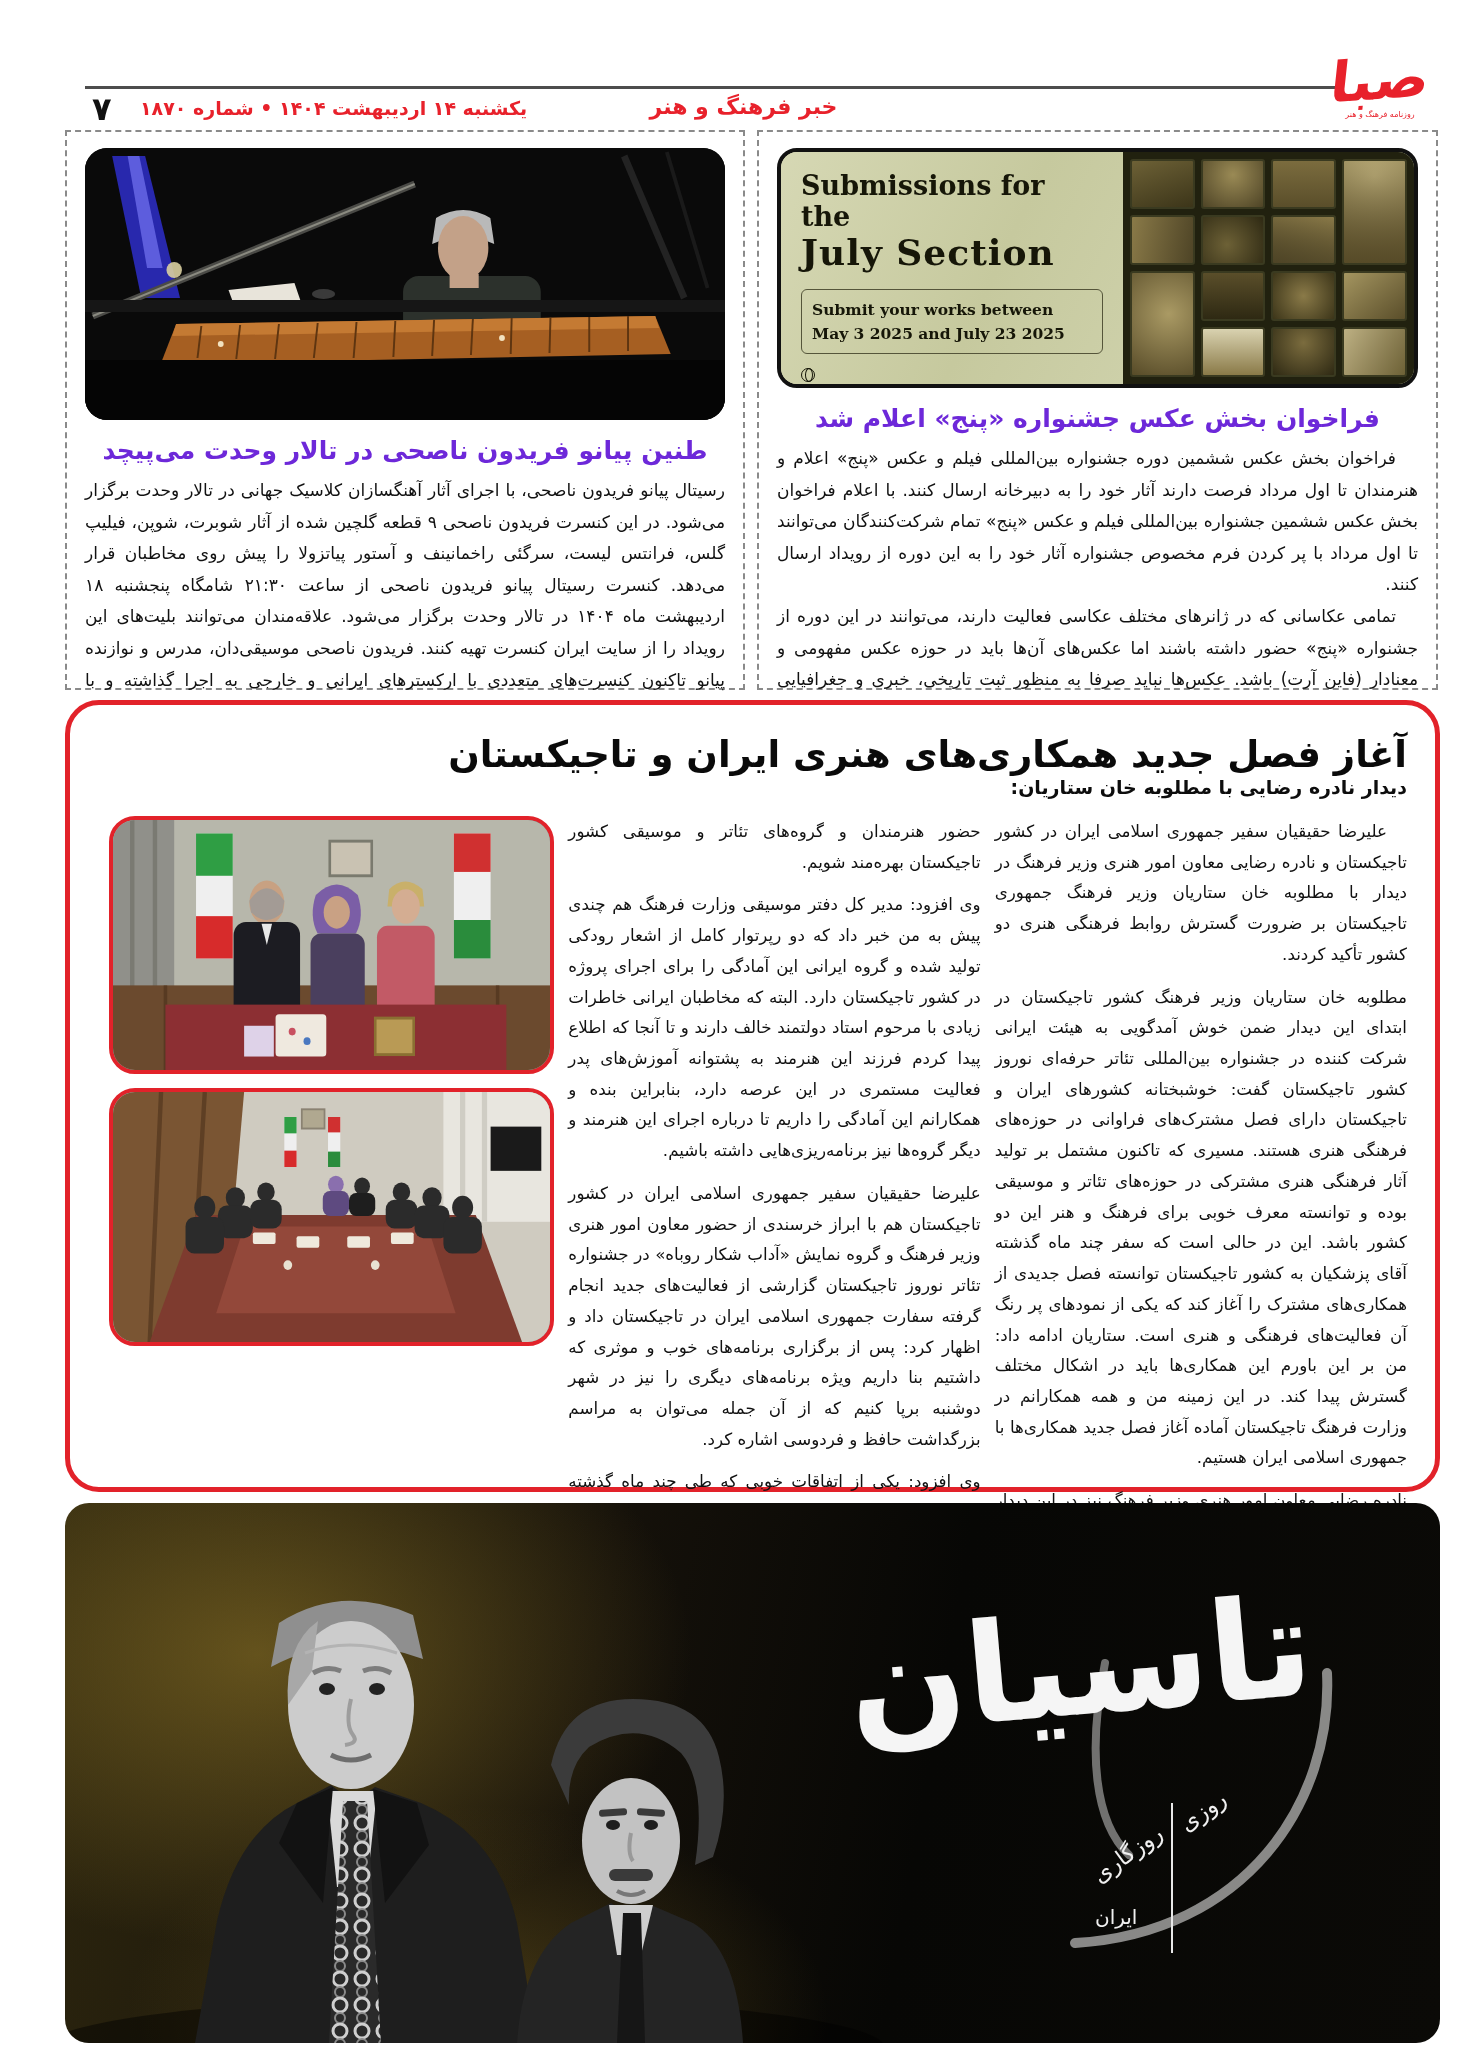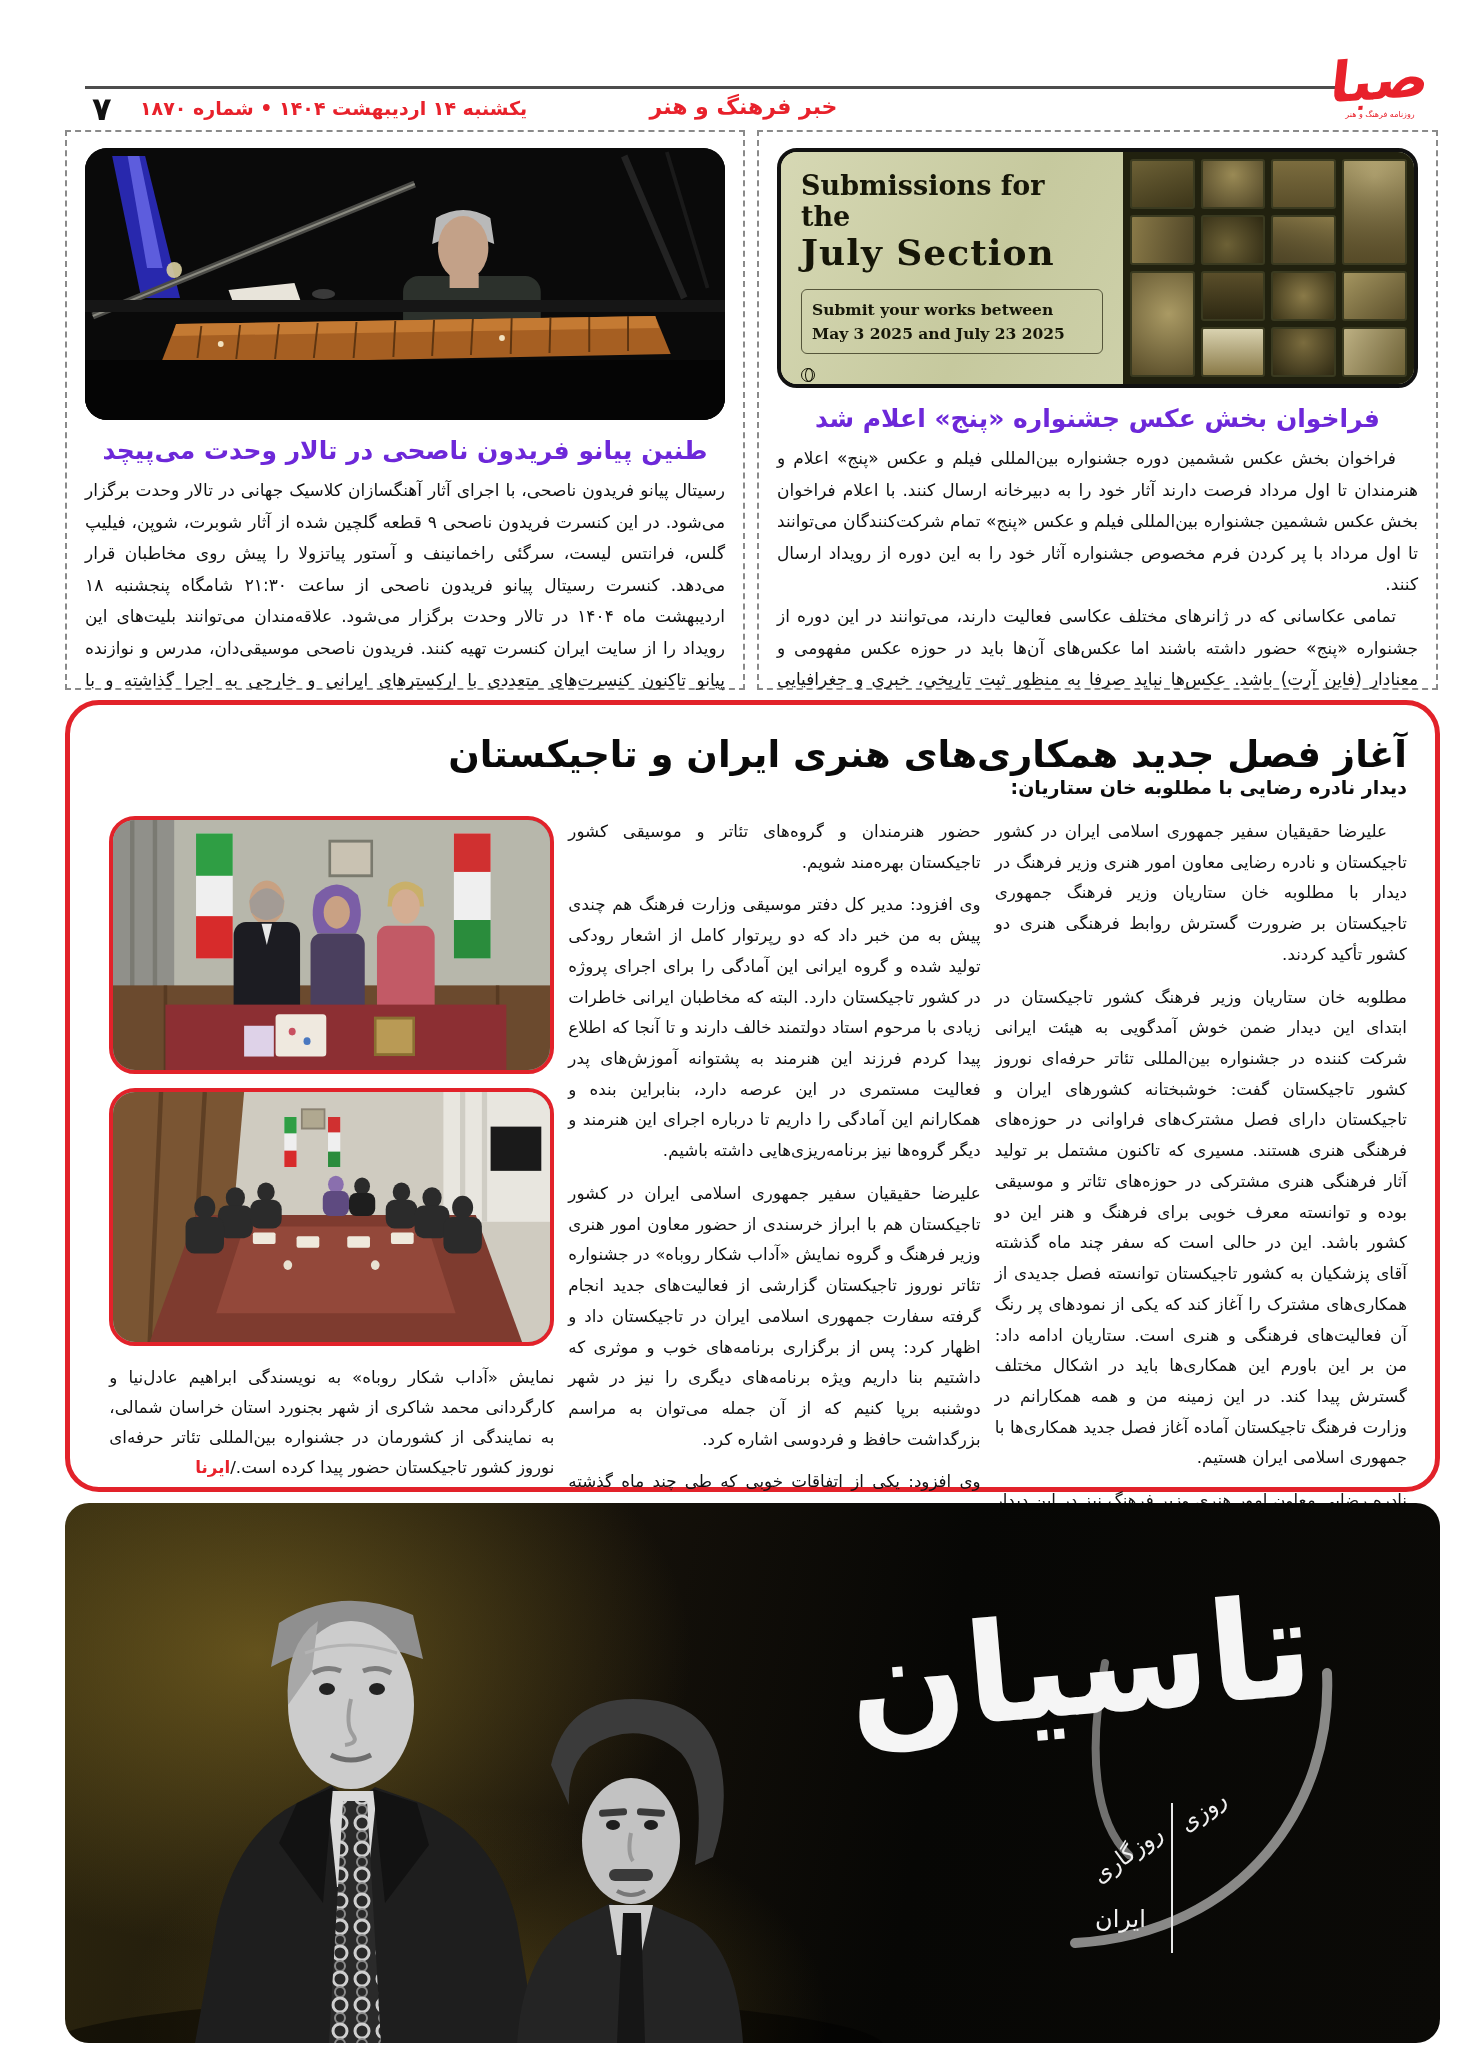--- a/index.html
+++ b/index.html
@@ -82,21 +82,21 @@
               radial-gradient(ellipse 500px 300px at 30% 95%, rgba(108,88,28,0.55), rgba(0,0,0,0) 70%),
               linear-gradient(100deg, #2c250e 0%, #15110a 38%, #070705 62%, #0b0a07 100%);
   }
   #banner svg { position:absolute; left:0; top:0; width:100%; height:100%; }
   #banner-title { position:absolute; left:775px; top:95px; width:480px; text-align:center;
                   color:#f5f5f5; font-size:138px; font-weight:bold; transform:rotate(-5deg); line-height:1; }
   .banner-credit { position:absolute; color:#f0f0f0; white-space:nowrap; }
   #credit-line { position:absolute; left:1106px; top:300px; width:2px; height:150px; background:#e8e8e8; }
   #credit-1 { left:1112px; top:295px; font-size:23px; transform:rotate(-36deg); }
   #credit-2 { left:1022px; top:338px; font-size:23px; transform:rotate(-36deg); }
-  #credit-3 { left:1030px; top:402px; font-size:24px; }
+  #credit-3 { left:1030px; top:402px; font-size:20px; }
 </style>
 </head>
 <body>
 
 <div id="header-rule"></div>
 <div id="page-number">۷</div>
 <div id="issue-date">یکشنبه ۱۴ اردیبهشت ۱۴۰۴ • شماره ۱۸۷۰</div>
 <div id="section-title">خبر فرهنگ و هنر</div>
 <div id="logo">
   <span class="logo-word">صبا</span>
@@ -286,21 +286,20 @@
           <g fill="#efe9dc">
             <rect x="160" y="146" width="26" height="12" rx="2"></rect>
               <rect x="210" y="150" width="26" height="12" rx="2"></rect>
             <rect x="268" y="150" width="26" height="12" rx="2"></rect>
               <rect x="318" y="146" width="26" height="12" rx="2"></rect>
           </g>
           <circle cx="200" cy="180" r="5" fill="#e8e2d2"></circle>
             <circle cx="300" cy="180" r="5" fill="#e8e2d2"></circle>
         </svg>
       </div>
-      <div id="meeting-caption"><span>نمایش «آداب شکار روباه» به نویسندگی ابراهیم عادل‌نیا و کارگردانی محمد شاکری از شهر بجنورد استان خراسان شمالی، به نمایندگی از کشورمان در جشنواره بین‌المللی تئاتر حرفه‌ای نوروز کشور تاجیکستان حضور پیدا کرده است./</span><span class="src-red">ایرنا</span></div>
     </div>
   </div>
 </div>
 
 <div id="banner">
   <svg viewBox="0 0 1375 540" preserveAspectRatio="none">
     <defs>
       <pattern id="tiePat" width="22" height="26" patternUnits="userSpaceOnUse">
         <rect width="22" height="26" fill="#2a2a2a"></rect>
         <circle cx="11" cy="8" r="7" fill="none" stroke="#cfcfcf" stroke-width="3"></circle>

